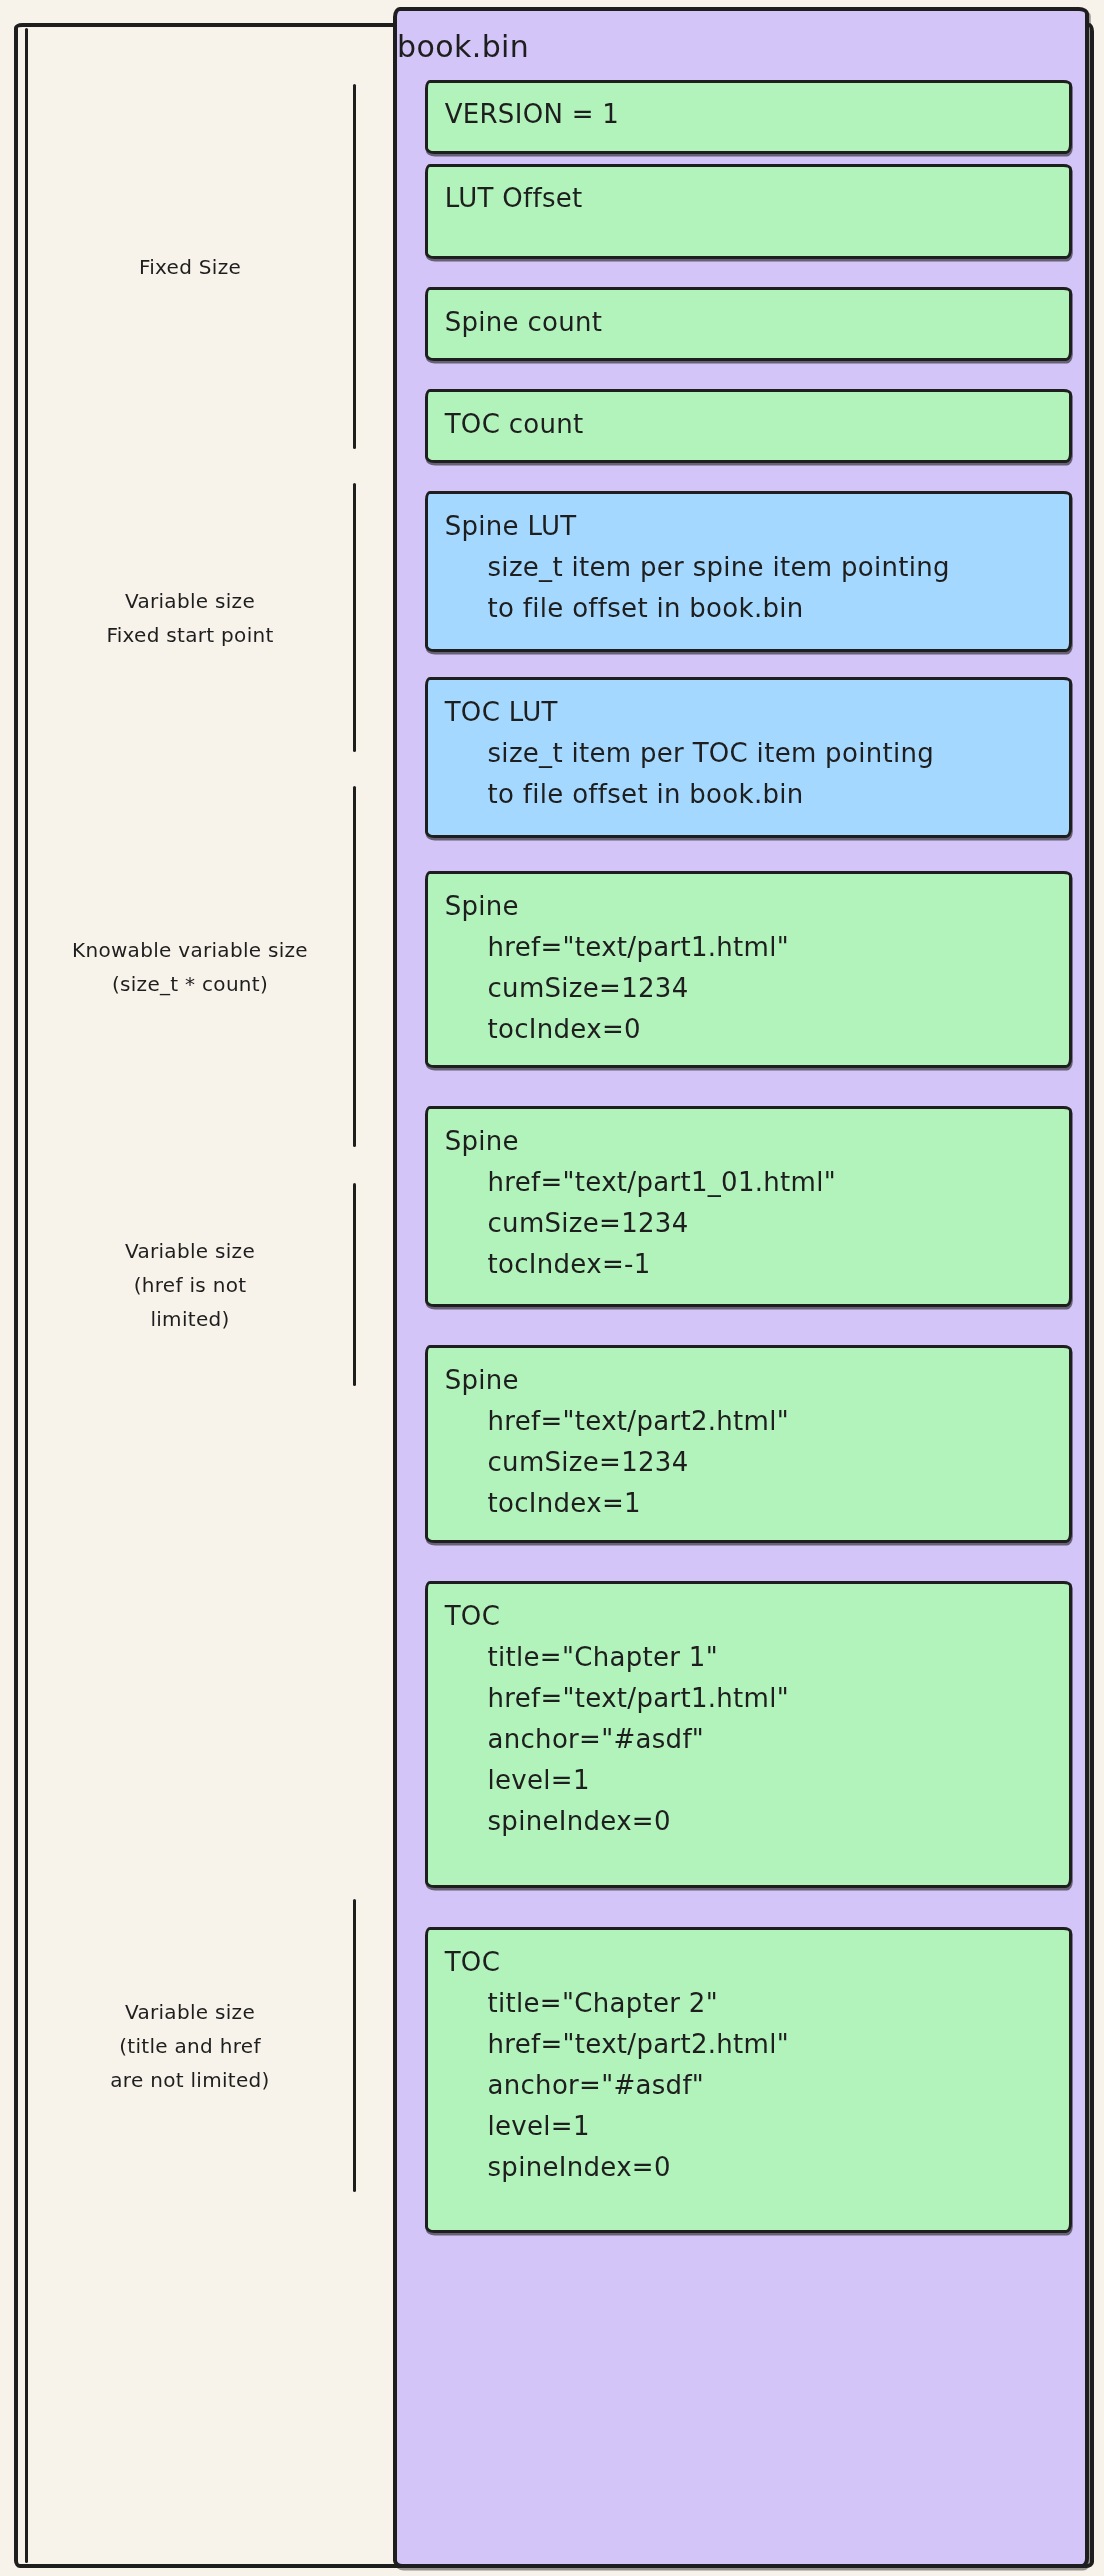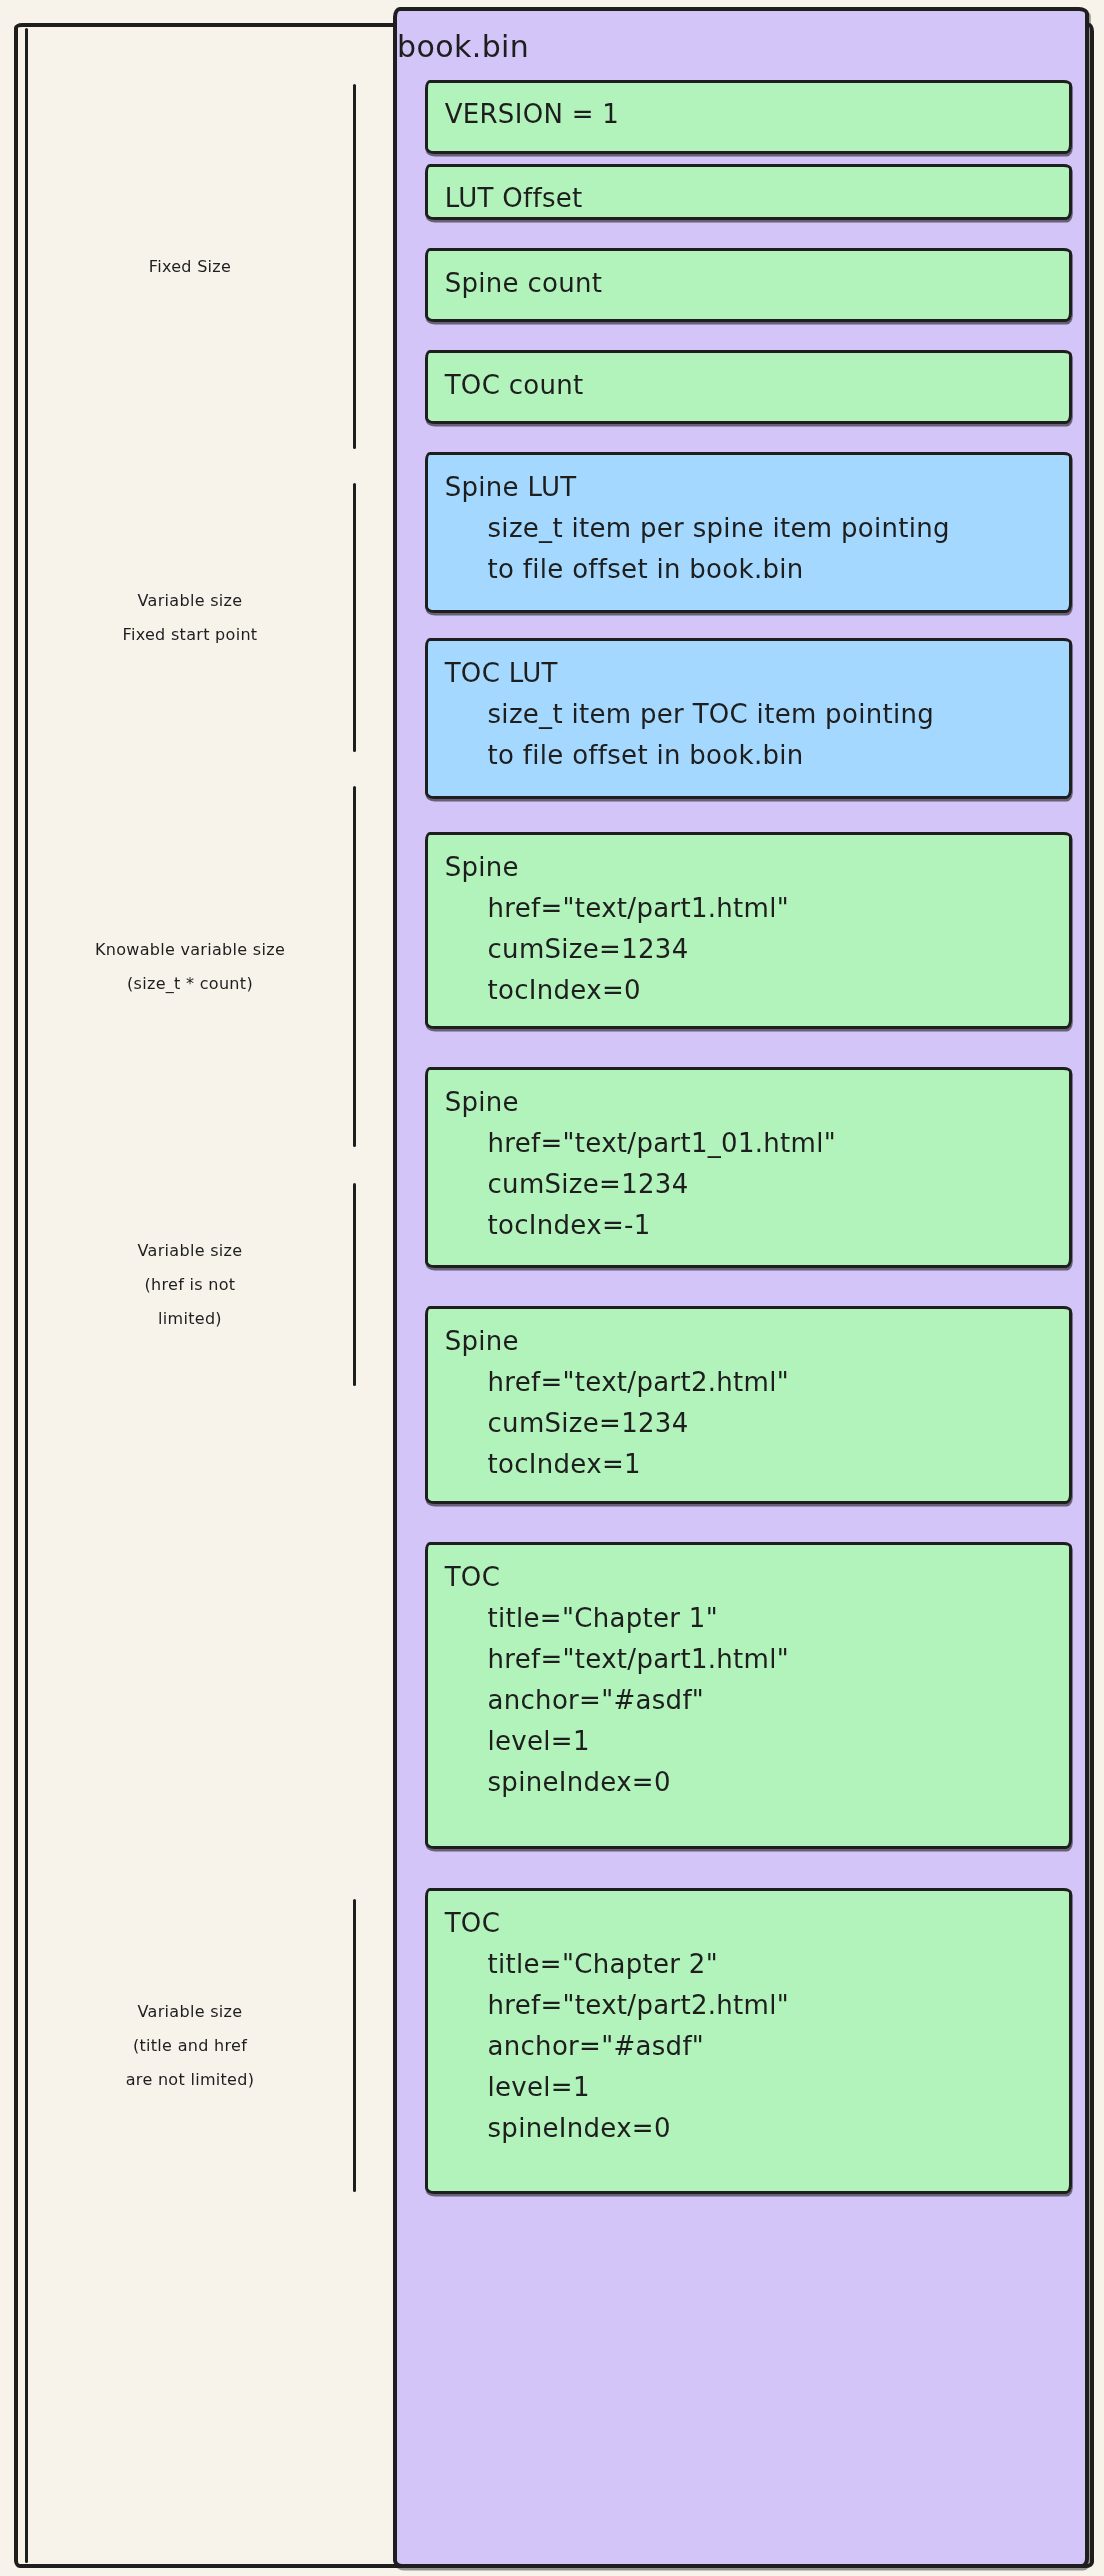--- a/index.html
+++ b/index.html
@@ -12,21 +12,21 @@
 
   
   .frame{position:absolute; left:14.2px; top:23.4px; right:10px; bottom:8.4px;
          border:4.2px solid var(--ink); border-radius:8.4px 5px 7.5px 5.9px / 5px 8.4px 5.9px 7.5px;}
   .frame-inner-left{position:absolute; left:25px; top:28.4px; bottom:13.4px; width:3.3px;
          background:var(--ink); border-radius:2.5px;}
 
   
   .section-label{position:absolute; left:25px; width:330px; display:flex;
          align-items:center; justify-content:center; text-align:center;
-         font-size:16px; line-height:34px; letter-spacing:0.3px; white-space:pre-line;}
+         font-size:20px; line-height:34px; letter-spacing:0.3px; white-space:pre-line;}
   .bracket{position:absolute; left:353px; width:3.3px; background:var(--ink); border-radius:2.5px;}
 
   
   .bin{position:absolute; left:393px; top:6.7px; width:696px; height:2561px;
        box-sizing:border-box; background:var(--purple);
        border:4.2px solid var(--ink); border-radius:6.7px 10px 7.5px 9.2px / 10px 6.7px 9.2px 7.5px;
        box-shadow:1.7px 2.5px 0 rgba(30,30,30,.45);}
   .bin-title{position:absolute; top:18.4px; left:0; right:0; text-align:left;
        font-size:30px; letter-spacing:0.4px;}
   .boxes{position:absolute; top:69px; left:28px; right:13.4px;}
@@ -65,21 +65,21 @@
 are not limited)</div>
       <div class="bracket" style="top: 1899px; height: 293px;"></div>
     </div>
 
   <div class="bin">
     <div class="bin-title">book.bin</div>
     <div class="boxes" id="boxes">
         <div class="box green" style="height: 74px; margin-bottom: 10px;">
           <div class="line">VERSION = 1</div>
         </div>
-        <div class="box green" style="height: 56px; margin-bottom: 28.4px;">
+        <div class="box green" style="height: 95px; margin-bottom: 28.4px;">
           <div class="line">LUT Offset</div>
         </div>
         <div class="box green" style="height: 74px; margin-bottom: 28px;">
           <div class="line">Spine count</div>
         </div>
         <div class="box green" style="height: 74px; margin-bottom: 28px;">
           <div class="line">TOC count</div>
         </div>
         <div class="box blue" style="height: 161px; margin-bottom: 25px;">
           <div class="line">Spine LUT</div>

